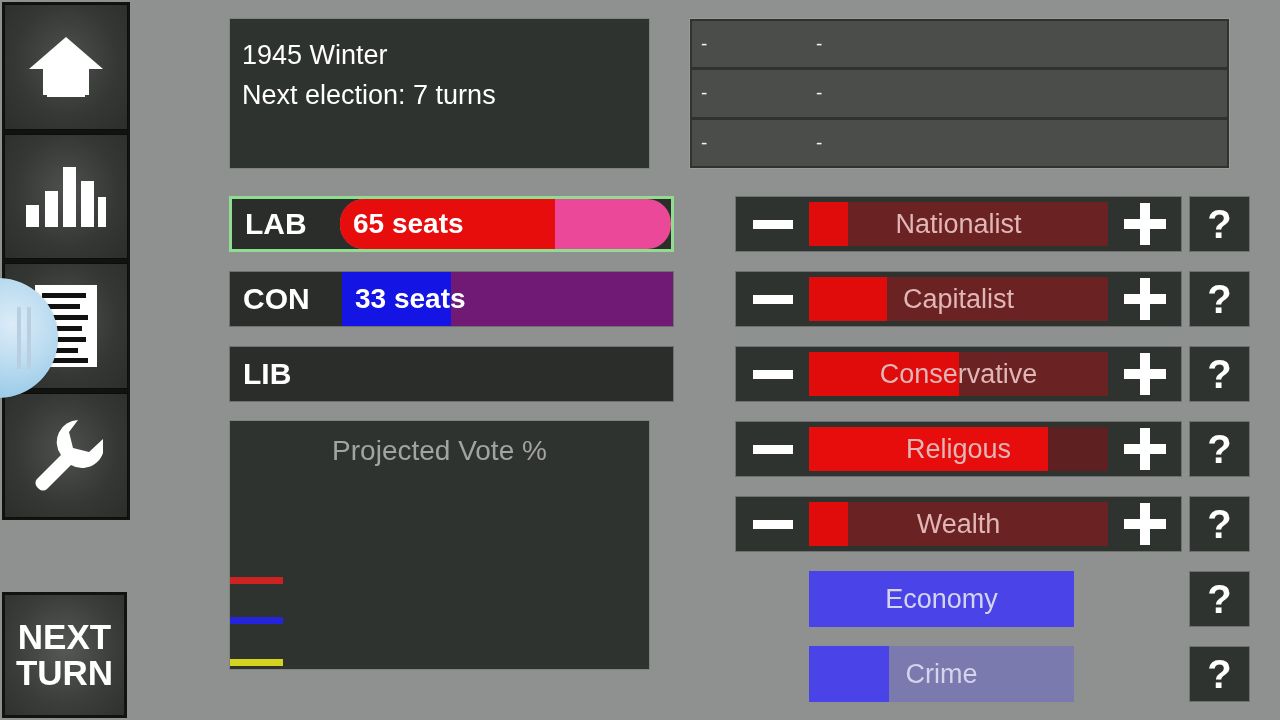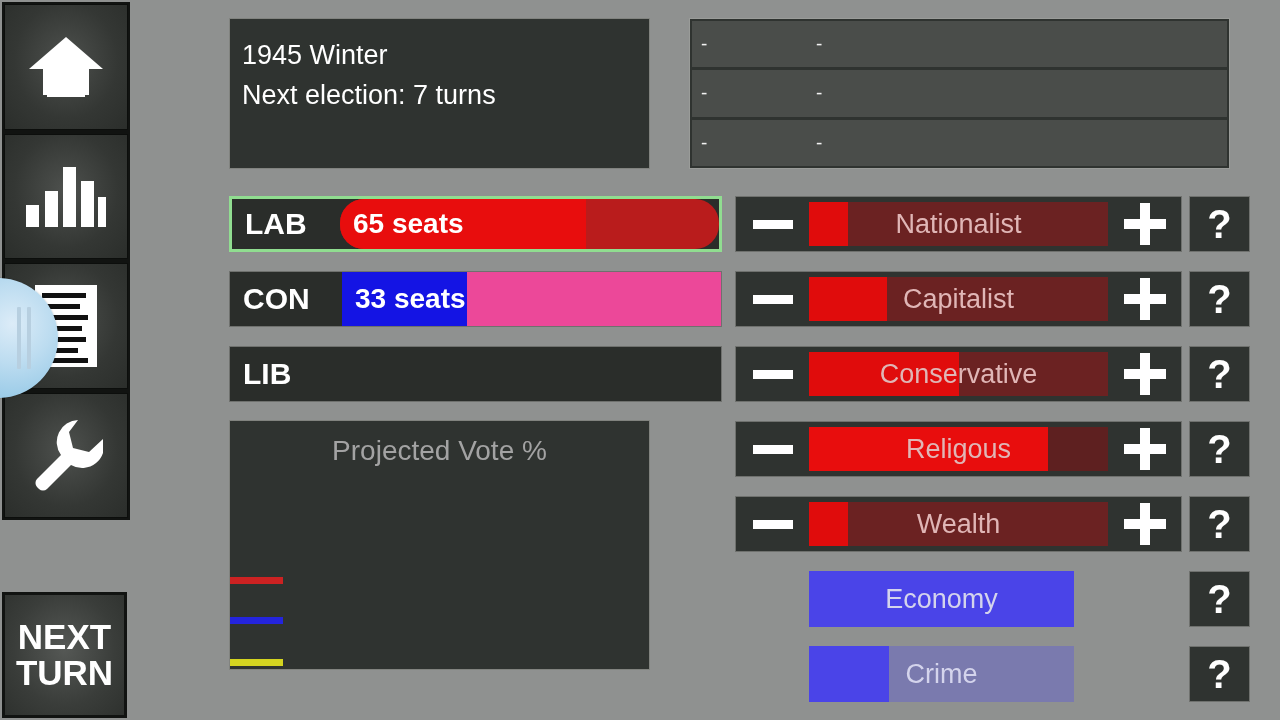--- a/index.html
+++ b/index.html
@@ -151,21 +151,21 @@
   }
   .event-row .cell-b {
     font-size: 19px;
     color: #f2f2f2;
   }
 
   
   .seat-row {
     position: absolute;
     left: 229px;
-    width: 493px;
+    width: 445px;
     height: 56px;
     background: #2a2d2a;
     border: 1px solid #6f716e;
     display: flex;
     align-items: stretch;
     cursor: pointer;
   }
   .seat-row.selected {
     border: 3px solid #90dd90;
   }
@@ -440,29 +440,29 @@
     <span class="cell-b">-</span>
   </div>
   <div class="event-row">
     <span class="cell-a">-</span>
     <span class="cell-b">-</span>
   </div>
 </div>
 
 <div class="seat-row selected" id="seat-row-0" style="border-color: rgb(144, 221, 144);">
   <div class="party-tag">LAB</div>
-  <div class="bar-track" style="background: #b91c1c; border-radius: 24px;">
+  <div class="bar-track" style="background: #ec4899; border-radius: 24px;">
     <div class="bar-fill" style="background: rgb(232, 13, 13); width: 65%;"></div>
     <div class="bar-label">65 seats</div>
   </div>
 </div>
 
 <div class="seat-row" id="seat-row-1">
   <div class="party-tag">CON</div>
-  <div class="bar-track" style="background: #ec4899; text-align: right;">
+  <div class="bar-track" style="background: #701a75; text-align: right;">
     <div class="bar-fill" style="background: rgb(20, 20, 228); width: 33%;"></div>
     <div class="bar-label">33 seats</div>
   </div>
 </div>
 
 <div class="seat-row" id="seat-row-2">
   <div class="party-tag">LIB</div>
 </div>
 
 <div id="vote-chart">

